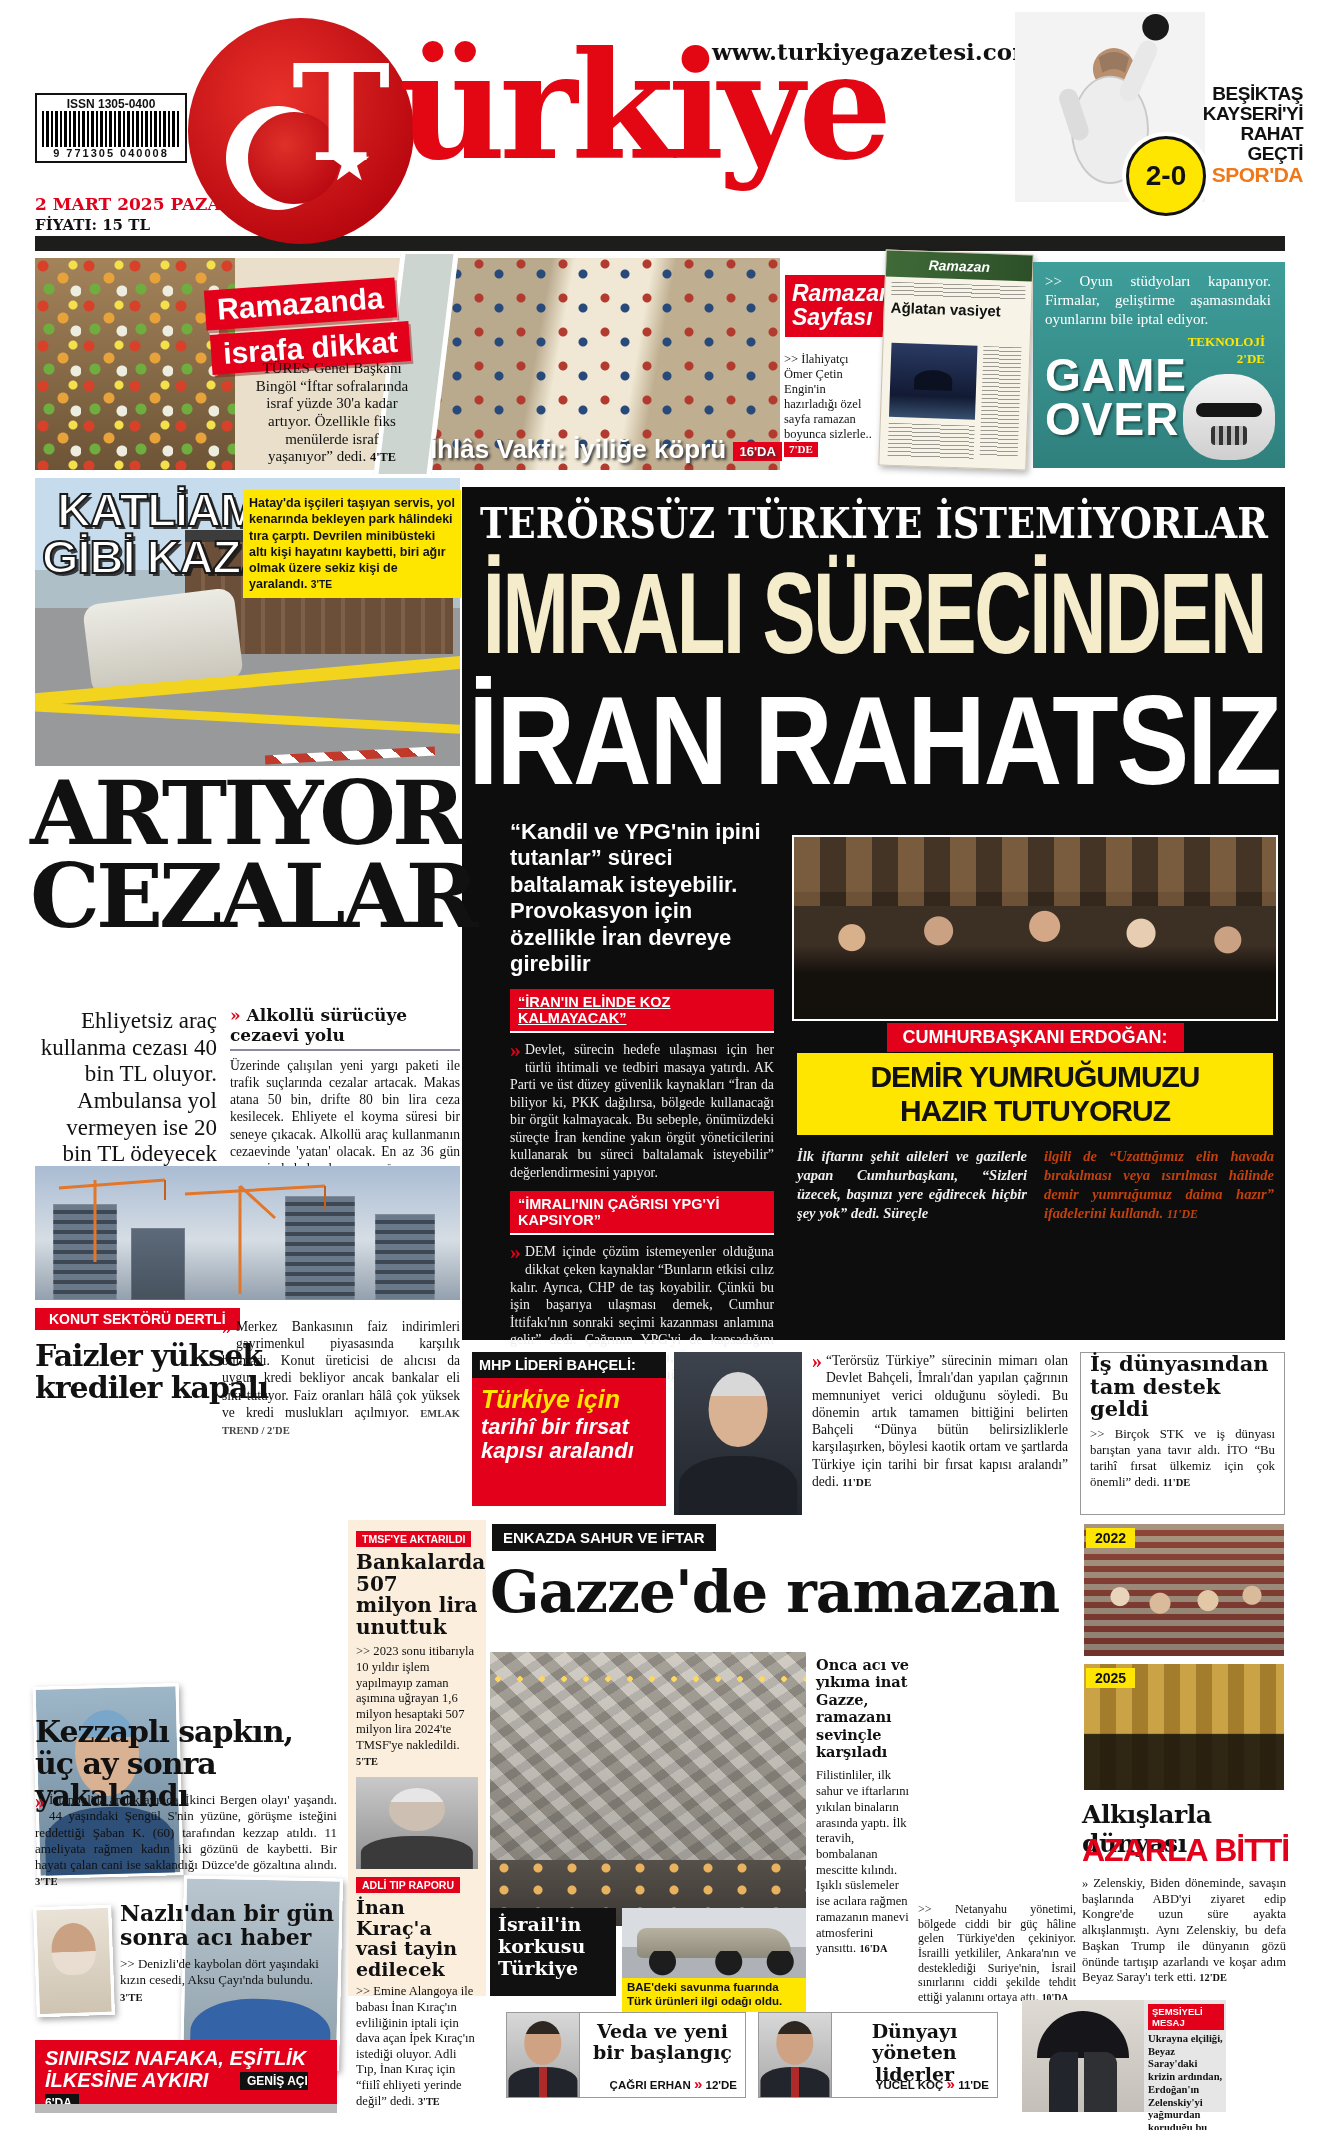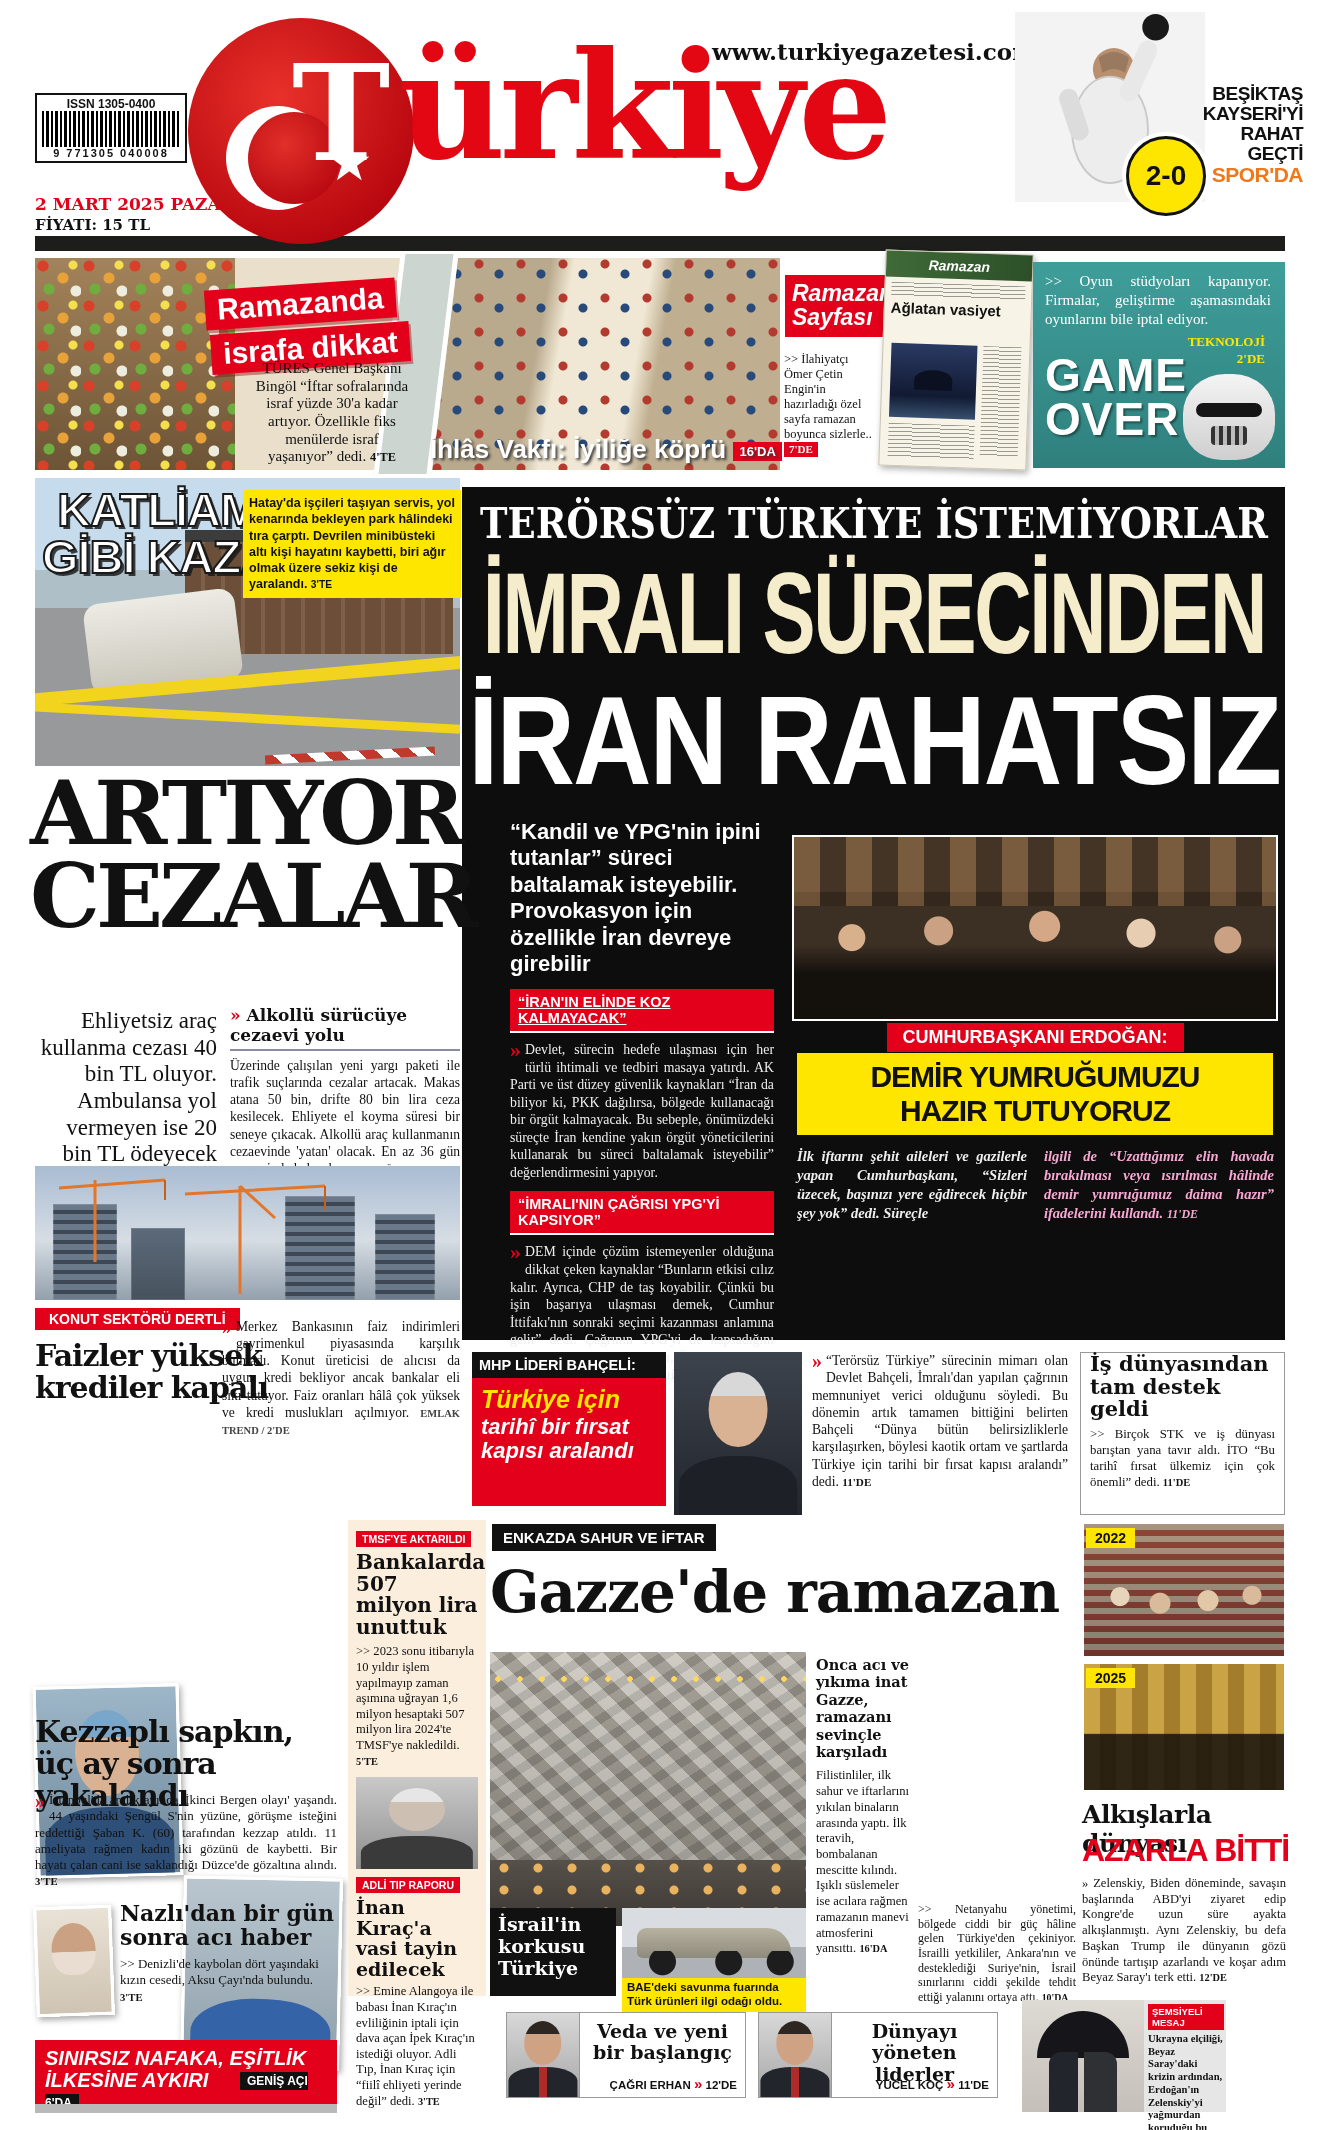--- a/index.html
+++ b/index.html
@@ -254,21 +254,21 @@
       <div class="heads"></div>
     </div>
     <div class="abs" style="left:330px;top:536px;width:486px;text-align:center;">
       <span class="chip" style="font-size:18px;padding:4px 16px;">CUMHURBAŞKANI ERDOĞAN:</span>
     </div>
     <div class="abs" style="left:335px;top:566px;width:476px;height:82px;background:#ffe600;display:flex;flex-direction:column;align-items:center;justify-content:center;">
       <div class="b" style="font-size:30px;line-height:1.15;letter-spacing:-1px;">DEMİR YUMRUĞUMUZU</div>
       <div class="b" style="font-size:30px;line-height:1.15;letter-spacing:-1px;">HAZIR TUTUYORUZ</div>
     </div>
     <div class="abs sf b i jus" style="left:335px;top:660px;width:230px;font-size:14.5px;line-height:1.32;color:#f0f0f0;">İlk iftarını şehit aileleri ve gazilerle yapan Cumhurbaşkanı, “Sizleri üzecek, başınızı yere eğdirecek hiçbir şey yok” dedi. Süreçle</div>
-    <div class="abs sf b i jus" style="left:582px;top:660px;width:230px;font-size:14.5px;line-height:1.32;color:#f9a8d4;">
+    <div class="abs sf b i jus" style="left:582px;top:660px;width:230px;font-size:14.5px;line-height:1.32;color:#c2410c;">
       <span>ilgili de “Uzattığımız elin havada bırakılması veya ısırılması hâlinde demir yumruğumuz daima hazır” ifadelerini kullandı.</span>
       <span class="refb">11'DE</span>
     </div>
   </div>
 
   <div class="abs slab" style="left:30px;top:772px;font-size:88px;line-height:.94;letter-spacing:-4px;">
     <div>ARTIYOR</div>
     <div>CEZALAR</div>
   </div>
   <div class="abs sf" style="left:35px;top:1008px;width:182px;font-size:23px;line-height:1.16;text-align:right;">Ehliyetsiz araç kullanma cezası 40 bin TL oluyor. Ambulansa yol vermeyen ise 20 bin TL ödeyecek</div>

